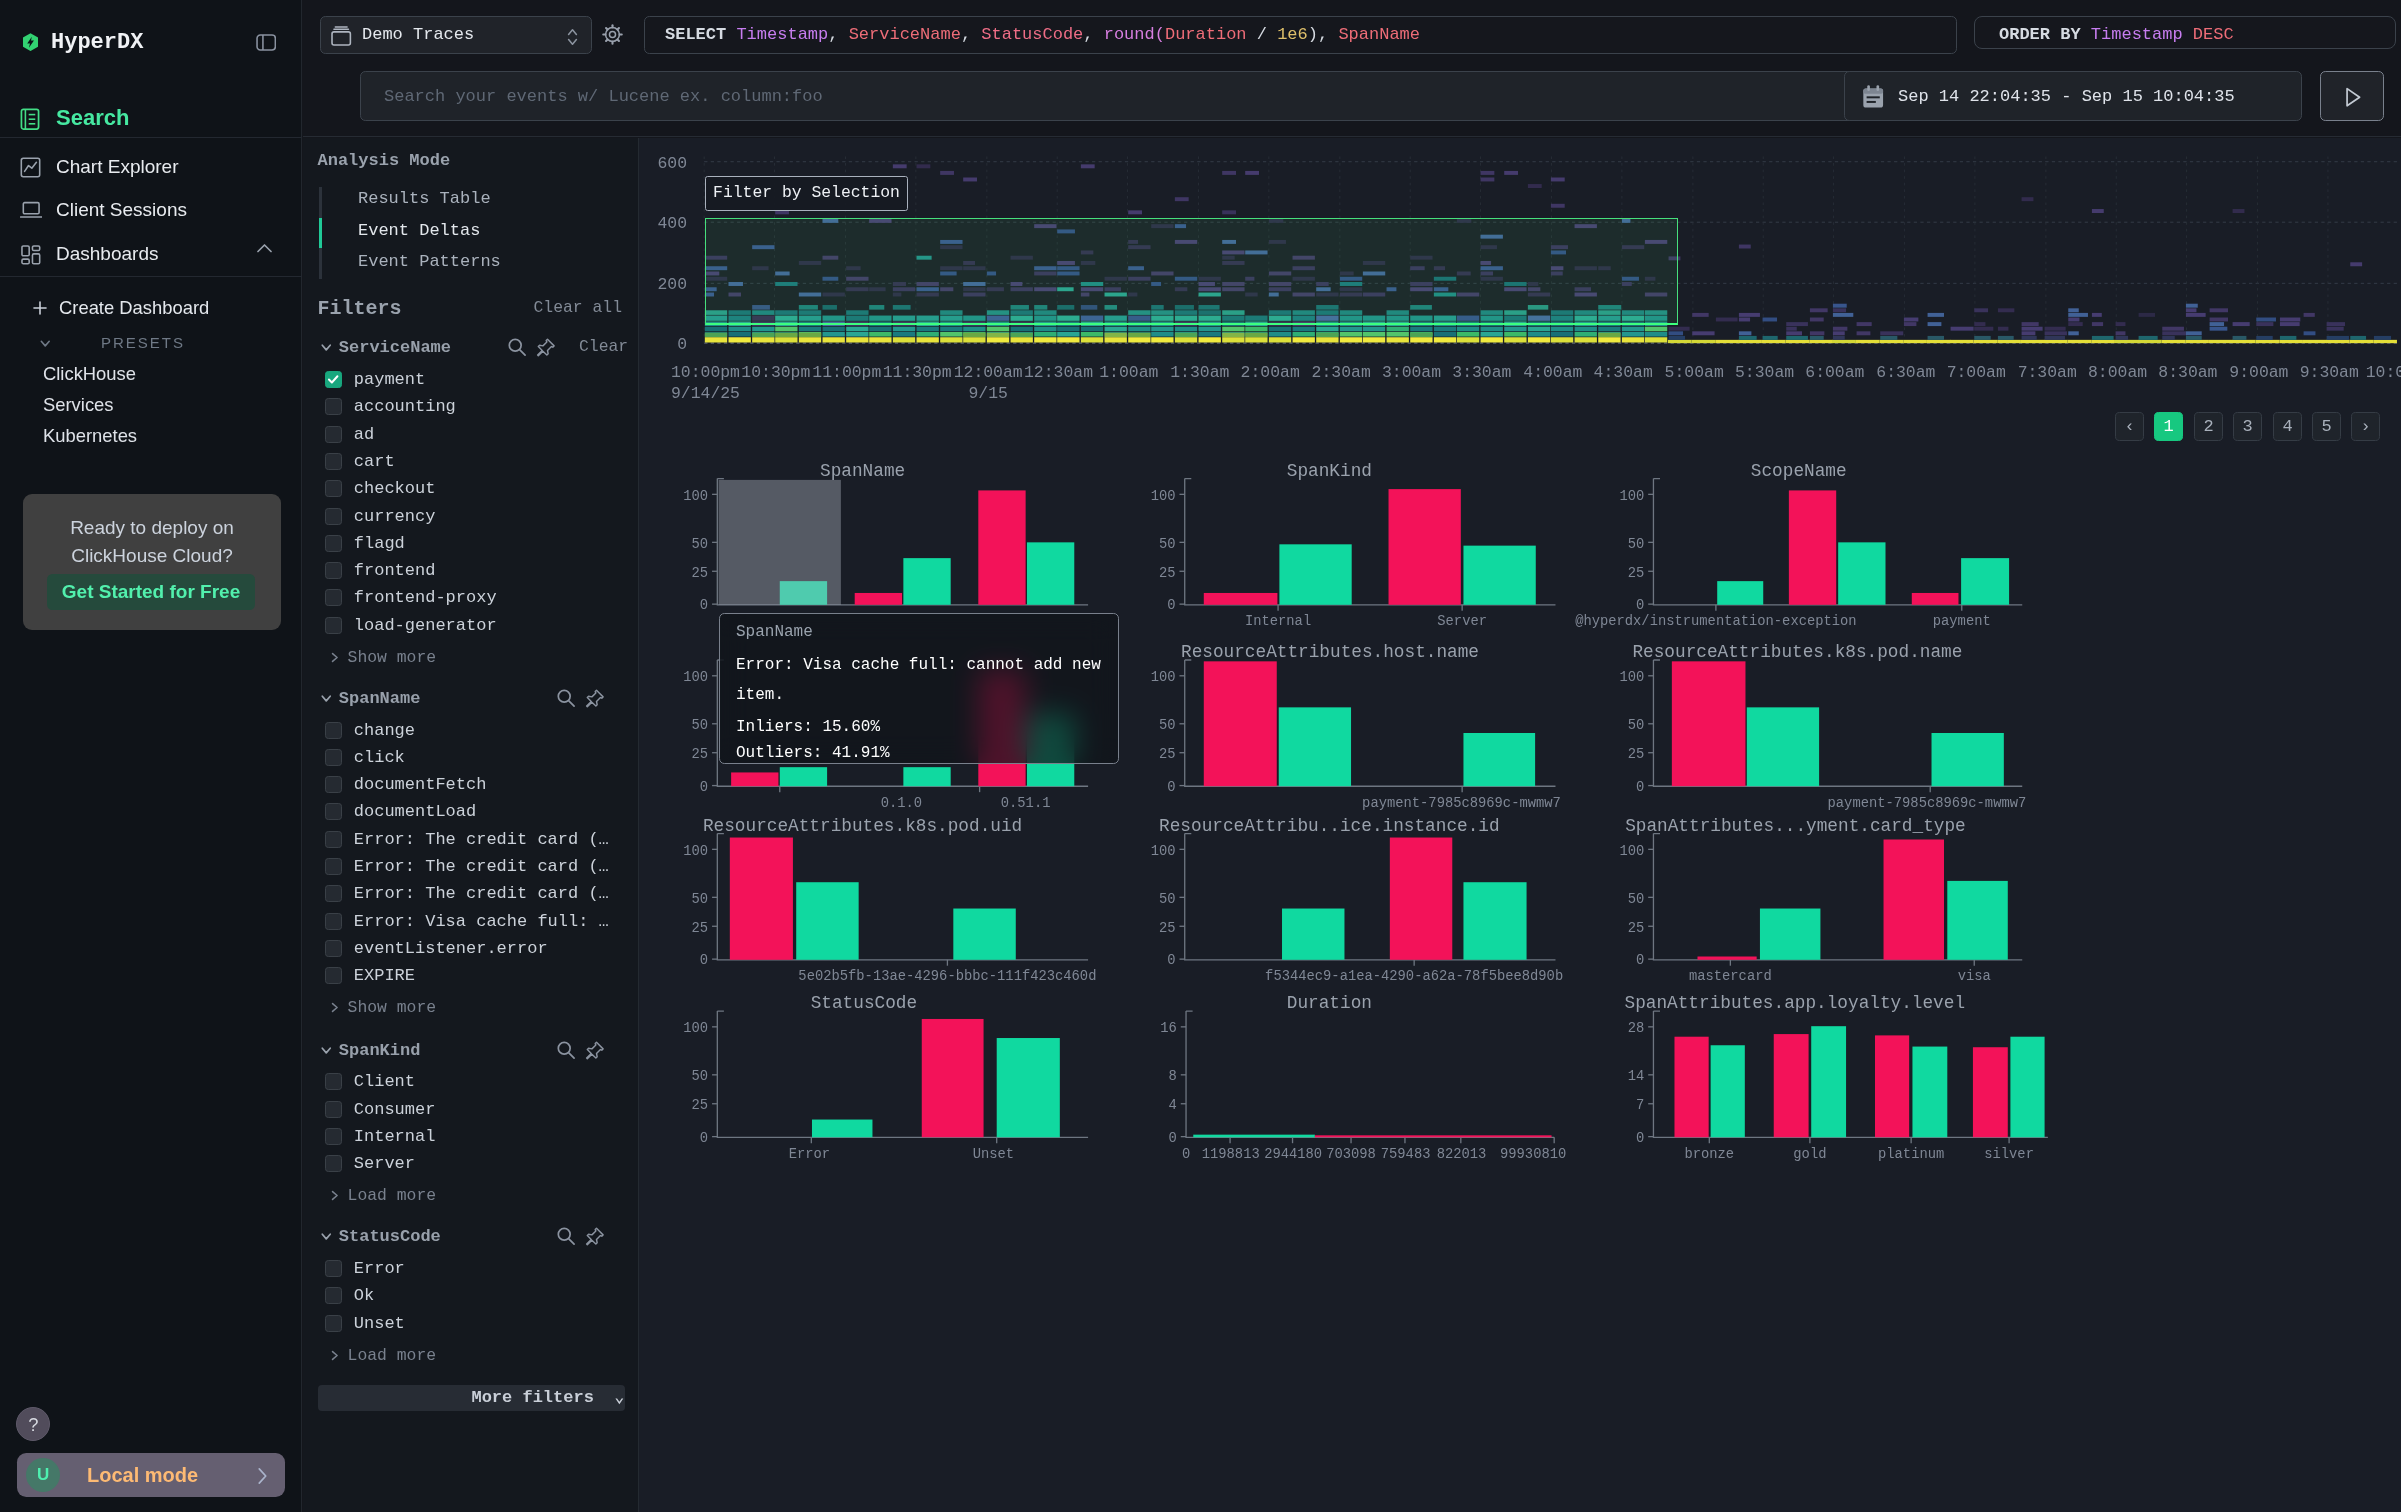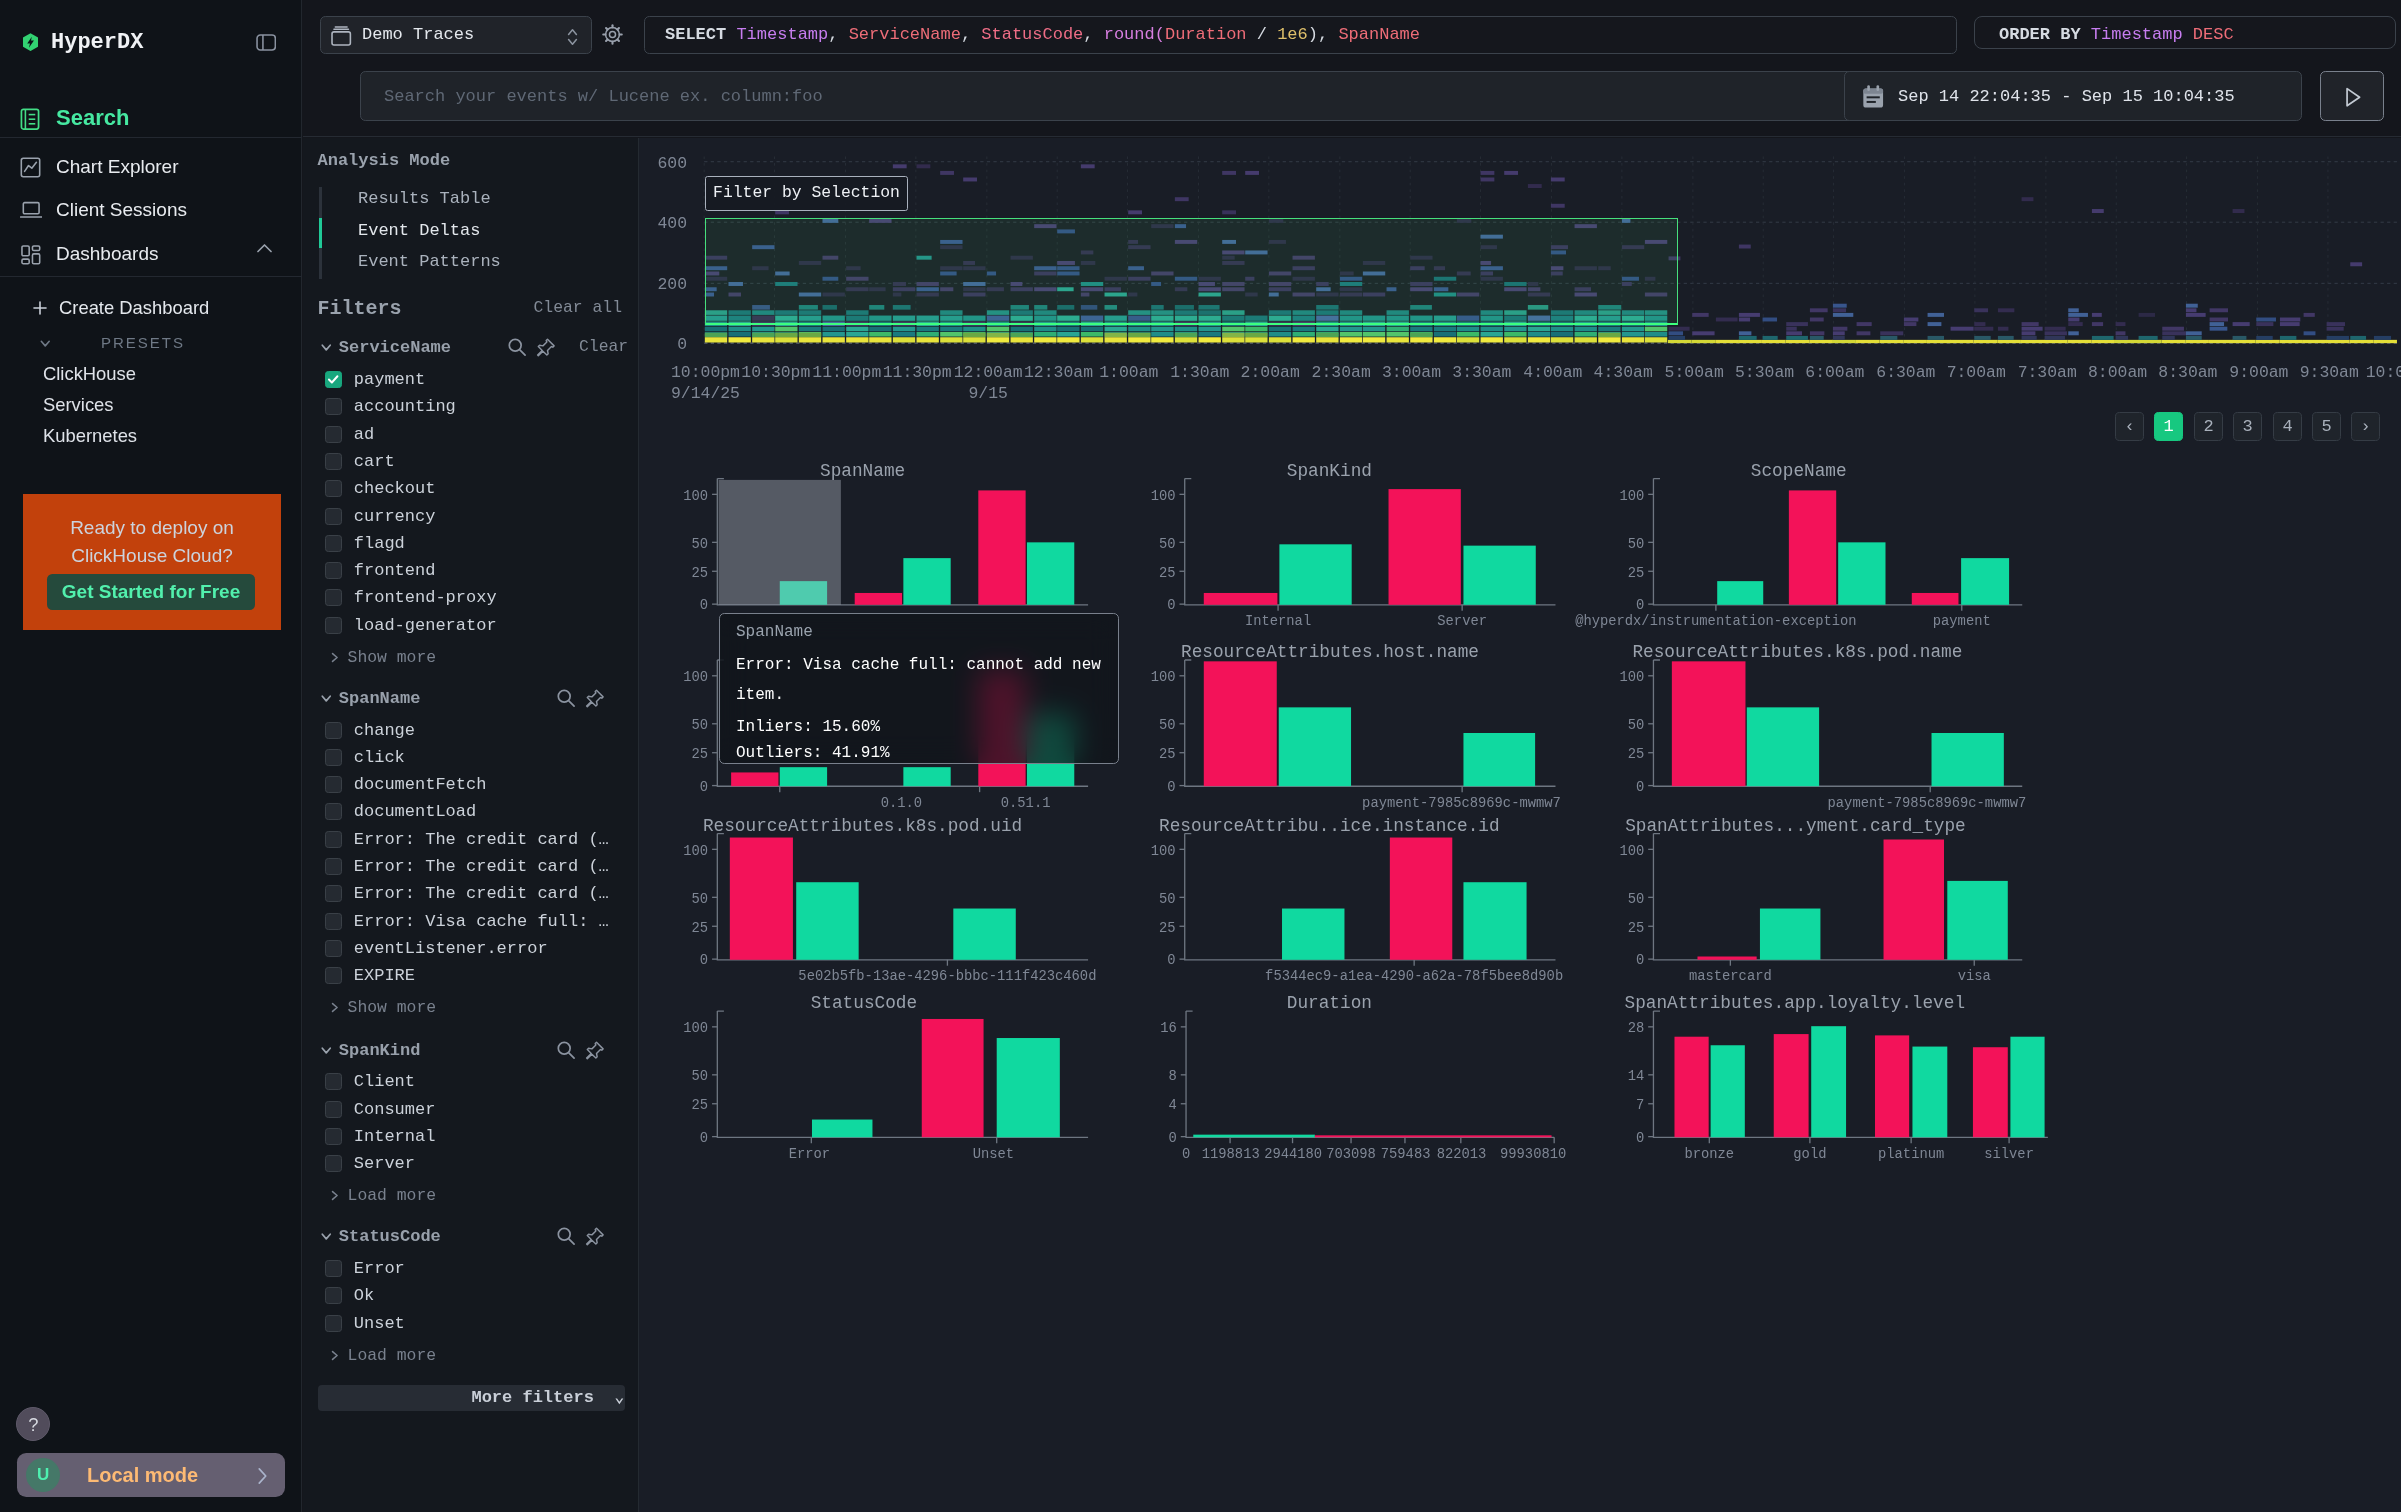--- a/index.html
+++ b/index.html
@@ -5,21 +5,21 @@
 #page { position:relative; width:2401px; height:1512px; font-family:"Liberation Mono", monospace; }
 
 #sidebar { position:absolute; left:0; top:0; width:302px; height:1512px; background:#0f1318; border-right:0.7px solid #22272e; font-family:"Liberation Sans", sans-serif; }
 .logo-text { position:absolute; left:51px; top:30px; font-size:22px; font-weight:bold; color:#f0f2f5; font-family:"Liberation Mono", monospace; }
 .nav-item { position:absolute; left:0; width:302px; height:38px; line-height:38px; padding-left:56px; font-size:19px; color:#e8ebef; }
 .nico { position:absolute; left:20px; top:8.5px; }
 .sdiv { position:absolute; left:0; width:302px; height:0.7px; background:#232830; }
 .nav-sub { position:absolute; left:0; width:302px; height:25px; line-height:25px; font-size:18.4px; color:#e4e8ed; }
 .presets { position:absolute; left:0; width:302px; height:24px; line-height:24px; font-size:15px; color:#6f7986; letter-spacing:2px; }
 .nav-sub2 { position:absolute; left:43px; width:250px; height:26px; line-height:26px; font-size:18.4px; color:#dfe3e9; }
-.deploy-card { position:absolute; left:23px; top:494px; width:258px; height:136px; background:#c2410c; border-radius:0; }
+.deploy-card { position:absolute; left:23px; top:494px; width:258px; height:136px; background:#404040; border-radius:9px; }
 .dc-t { margin-top:20px; text-align:center; font-size:19px; line-height:28px; color:#ccd3dd; }
 .dc-btn { position:absolute; left:24px; top:80px; width:208px; height:36px; background:#254a3c; border-radius:5.3px; color:#52f0ad; font-weight:bold; font-size:19px; text-align:center; line-height:36px; }
 .help-circ { position:absolute; left:16.4px; top:1407px; width:34px; height:34px; border-radius:50%; background:#514c5b; border:1.3px solid #5e5969; color:#d6d9e0; font-size:18.4px; text-align:center; line-height:33px; }
 .local-mode { position:absolute; left:17px; top:1453px; width:268px; height:44px; border-radius:9.2px; background:#655f71; }
 .lm-av { position:absolute; left:9.2px; top:5.3px; width:34px; height:34px; border-radius:50%; background:#457868; color:#4ef0b0; font-weight:bold; font-size:17px; text-align:center; line-height:34px; }
 .lm-t { position:absolute; left:70px; top:10.5px; color:#fdba74; font-weight:bold; font-size:20px; }
 
 #topbar { position:absolute; left:303px; top:0; width:2098px; height:137px; background:#14161c; border-bottom:0.7px solid #262b33; }
 .tb-box { position:absolute; background:#202329; border:1.3px solid #3b424b; border-radius:5.3px; }
 .q-box { position:absolute; background:#15171d; border:1.3px solid #3b424b; border-radius:5.3px; font-size:17px; line-height:36px; color:#d6dbe2; white-space:nowrap; overflow:hidden; }

